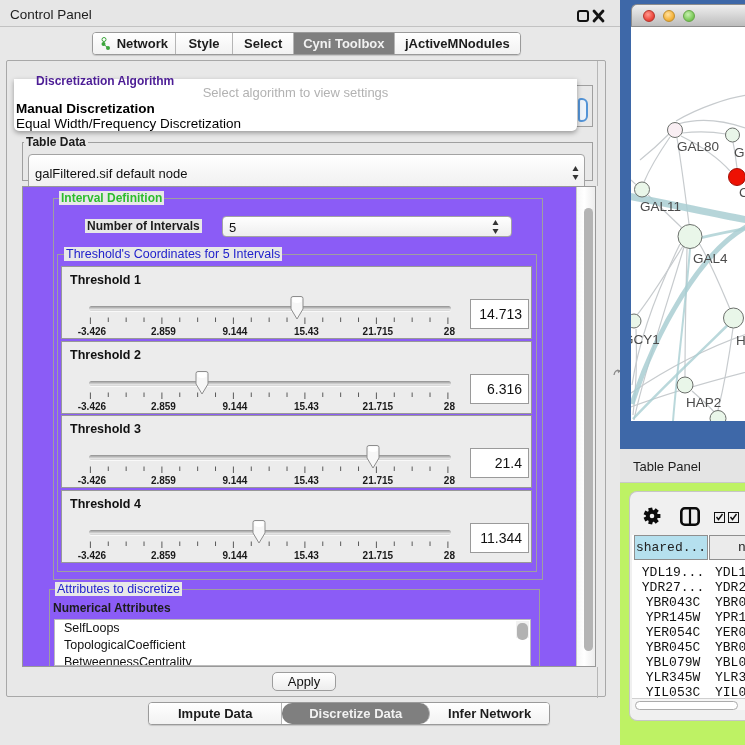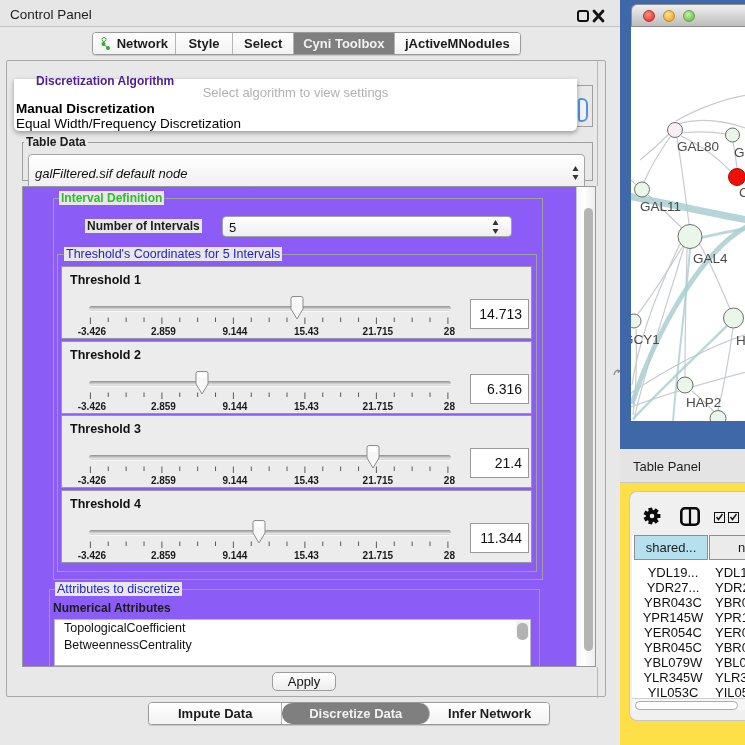--- a/index.html
+++ b/index.html
@@ -47,21 +47,21 @@
 
 #popup { left:14px; top:79px; width:563px; height:52px; background:#fff; border-radius:0 0 5px 5px; box-shadow:0 2px 5px rgba(0,0,0,0.35); z-index:50; }
 #popup .ghost { position:absolute; left:22px; top:-5px; font-size:12px; font-weight:bold; color:#4c1d95; }
 #popup .r1 { position:absolute; left:0; right:0; top:6px; text-align:center; font-size:13px; color:#b2b2b2; }
 #netframe { left:620px; top:0; width:125px; height:449px; background:#3e68a8; }
 #mactitle { position:absolute; left:11px; top:4px; width:114px; height:23px; background:linear-gradient(#efefef,#bdbdbd); border:1px solid #8d8d8d; border-right:none; border-radius:6px 0 0 0; }
 .light { position:absolute; top:5px; width:12px; height:12px; border-radius:50%; }
 #canvas { position:absolute; left:11px; top:27px; width:114px; height:394px; background:#fff; overflow:hidden; }
 #tpbar { left:620px; top:449px; width:125px; height:34px; background:#e4e4e4; border-bottom:1px solid #c9c9c9; }
 #tpbar .t { position:absolute; left:13px; top:10px; font-size:13px; color:#1d1d1d; }
-#south { left:620px; top:483px; width:125px; height:262px; background:#fde047; }
+#south { left:620px; top:483px; width:125px; height:262px; background:#bef264;font-family:Liberation Mono, monospace; }
 #tablebox { position:absolute; left:9px; top:8px; width:116px; height:230px; background:#f0f0f0; border:1px solid #c6c6c6; border-radius:8px 0 0 8px; border-right:none; }
 </style>
 </head>
 <body>
 <div class="abs" id="titlebar">
     <span class="t">Control Panel</span>
   </div>
 <div id="floatbtn"></div>
 <svg id="closebtn" style="position:absolute; left:592px; top:9px;" width="13" height="14" viewBox="0 0 13 14">
     <path d="M2 2 L11 12 M11 2 L2 12" stroke="#141414" stroke-width="2.8" stroke-linecap="round"></path>
@@ -80,21 +80,21 @@
   <div class="s" style="width:126px;">jActiveMNodules</div>
 </div>
 
 <div class="abs" id="outer">
 
   <div class="fieldset" style="left:15px; top:24px; width:571px; height:42px;"></div>
   <div style="position:absolute; left:571px; top:37px; width:10px; height:24px; border:2.5px solid #5494d6; border-radius:3px 6px 6px 3px; background:#eef3f9;"></div>
 
   <div class="fieldset" style="left:15px; top:81px; width:571px; height:39px;"></div>
   <div class="flabel" style="left:17px; top:74px;">Table Data</div>
-  <div class="combo" style="left:21px; top:93px; width:557px; height:38px;font-style:italic;">
+  <div class="combo" style="left:21px; top:93px; width:557px; height:38px;">
     <span class="tx">galFiltered.sif default node</span>
     <svg class="ar" viewBox="0 0 7 14">
         <path d="M3.5 0 L6.5 5 H0.5 Z" fill="#333"></path>
         <path d="M3.5 14 L6.5 9 H0.5 Z" fill="#333"></path>
       </svg>
   </div>
   <div style="position:absolute; left:590px; top:0px; width:1px; height:125px; background:#b7b7b7;"></div>
   <div style="position:absolute; left:590px; top:606px; width:1px; height:31px; background:#b7b7b7;"></div>
 
   <div class="abs" id="scrollpane">
@@ -281,20 +281,21 @@
             <span style="left:387.4px">28</span>
           </div>
     <div class="tval">11.344</div>
   </div>
       </div>
 
     <div class="fieldset" style="left:26px; top:402px; width:491px; height:90px;"></div>
     <div class="flabel" style="left:32px; top:395px; color:#2222cc; font-weight:normal; font-size:12.5px;">Attributes to discretize</div>
     <div class="flabel" style="left:28px; top:414px; background:transparent;">Numerical Attributes</div>
     <div id="attrlist">
+      <div>SelfLoops</div>
       <div>TopologicalCoefficient</div>
       <div>BetweennessCentrality</div>
       <div id="alscroll">
           <div id="althumb"></div>
         </div>
     </div>
     <div id="vscroll">
         <div id="vthumb"></div>
       </div>
   </div>

